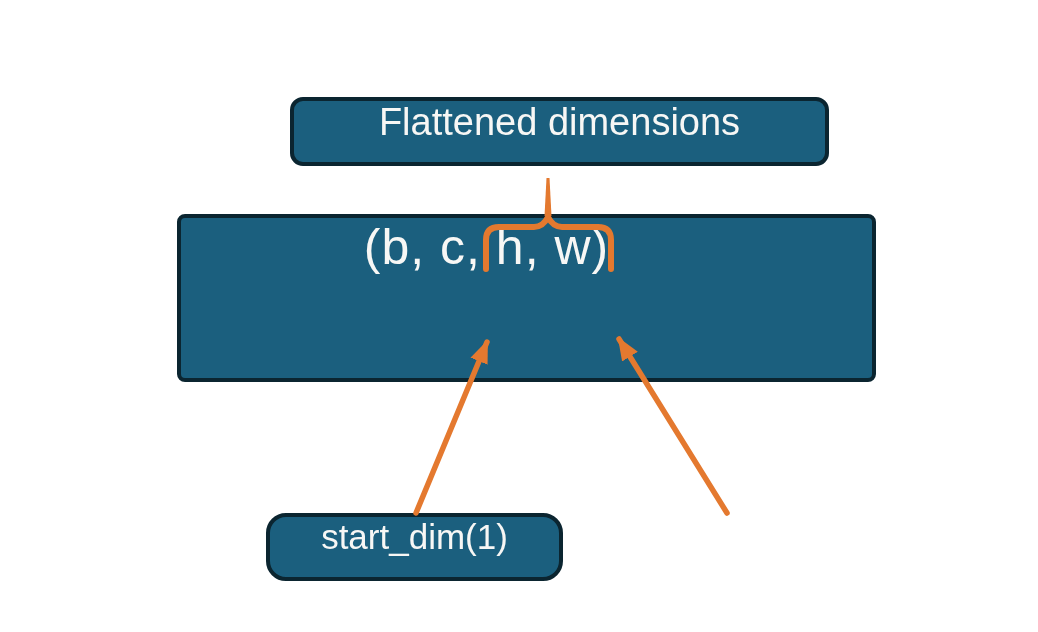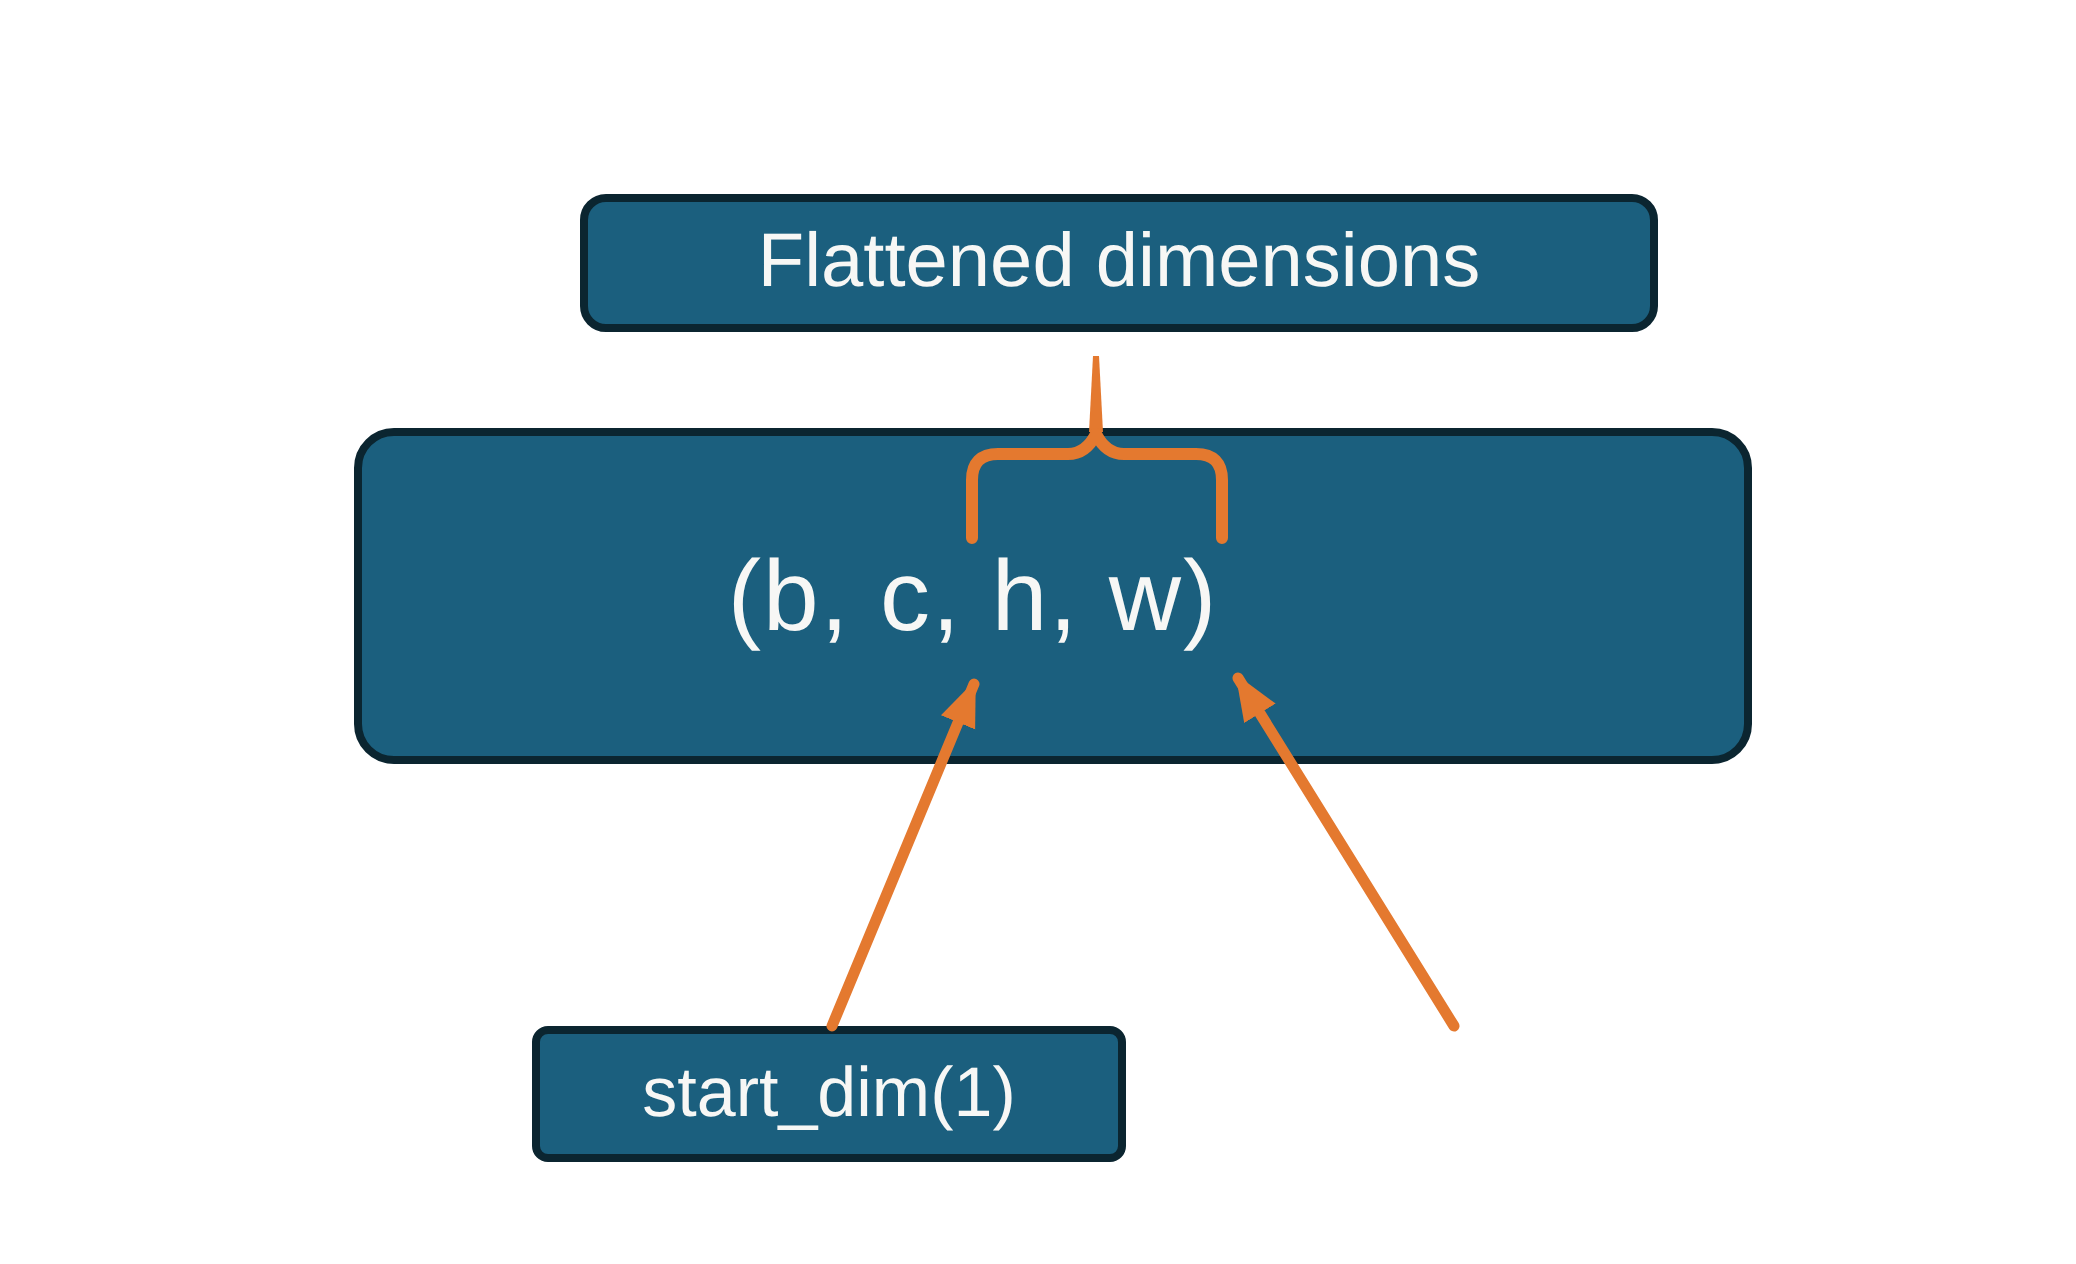--- a/index.html
+++ b/index.html
@@ -15,40 +15,40 @@
     width:1038px;height:632px;
     background:var(--background);
     overflow:hidden;
     font-family:"Liberation Sans", sans-serif;
   }
   .box{
     position:absolute;
     background:var(--box-fill);
     border:4px solid var(--box-border);
     box-sizing:border-box;
-    display:flex;align-items:center;justify-content:center;
+    display:flex;justify-content:center;
     color:var(--label-text);
   }
   .top-box{
     left:290px;top:97px;width:539px;height:69px;
     border-radius:13px;
     font-size:38px;
   }
   .tensor-box{
     left:177px;top:214px;width:699px;height:168px;
-    border-radius:20px;
+    border-radius:8px;
     font-size:50px;
   }
   .tensor-label{
     position:relative;left:-40px;
     letter-spacing:1px;
   }
   .small-box{
     top:513px;height:68px;
-    border-radius:8px;
+    border-radius:20px;
     font-size:35px;
   }
   .start-box{left:266px;width:297px;}
   .end-box{left:577px;width:300px;}
   .box-label{white-space:nowrap;}
   .overlay{
     position:absolute;left:0;top:0;width:1038px;height:632px;
     pointer-events:none;
     z-index:5;
   }

